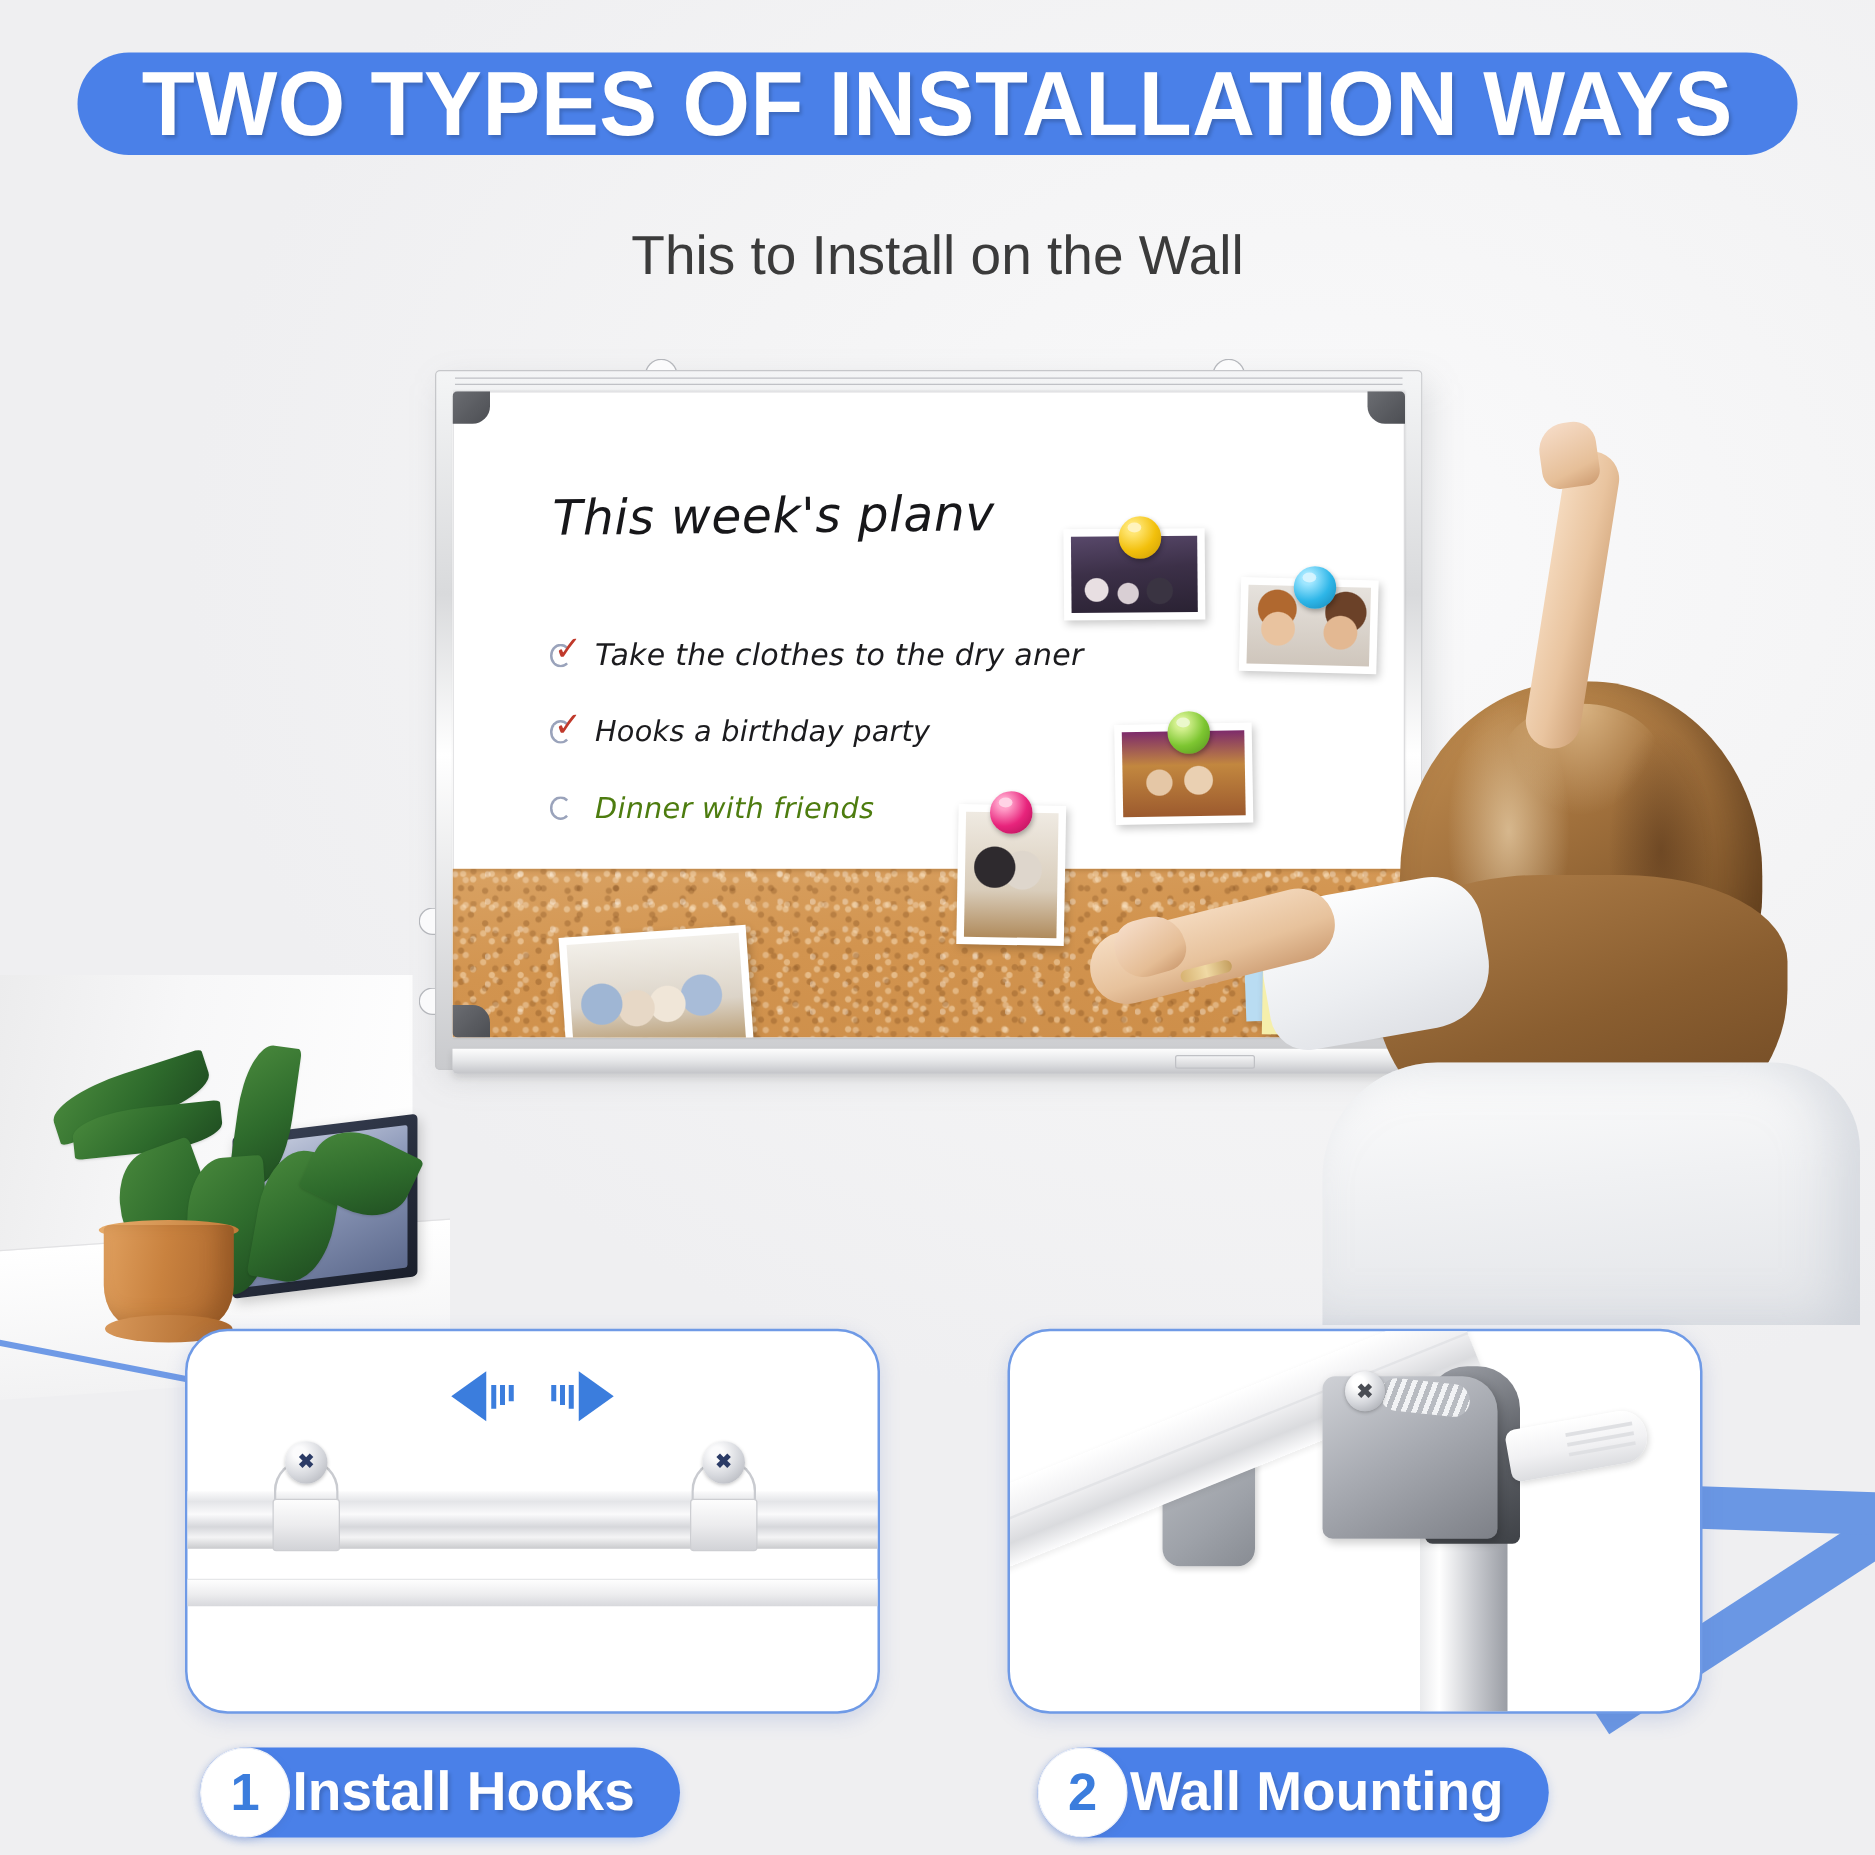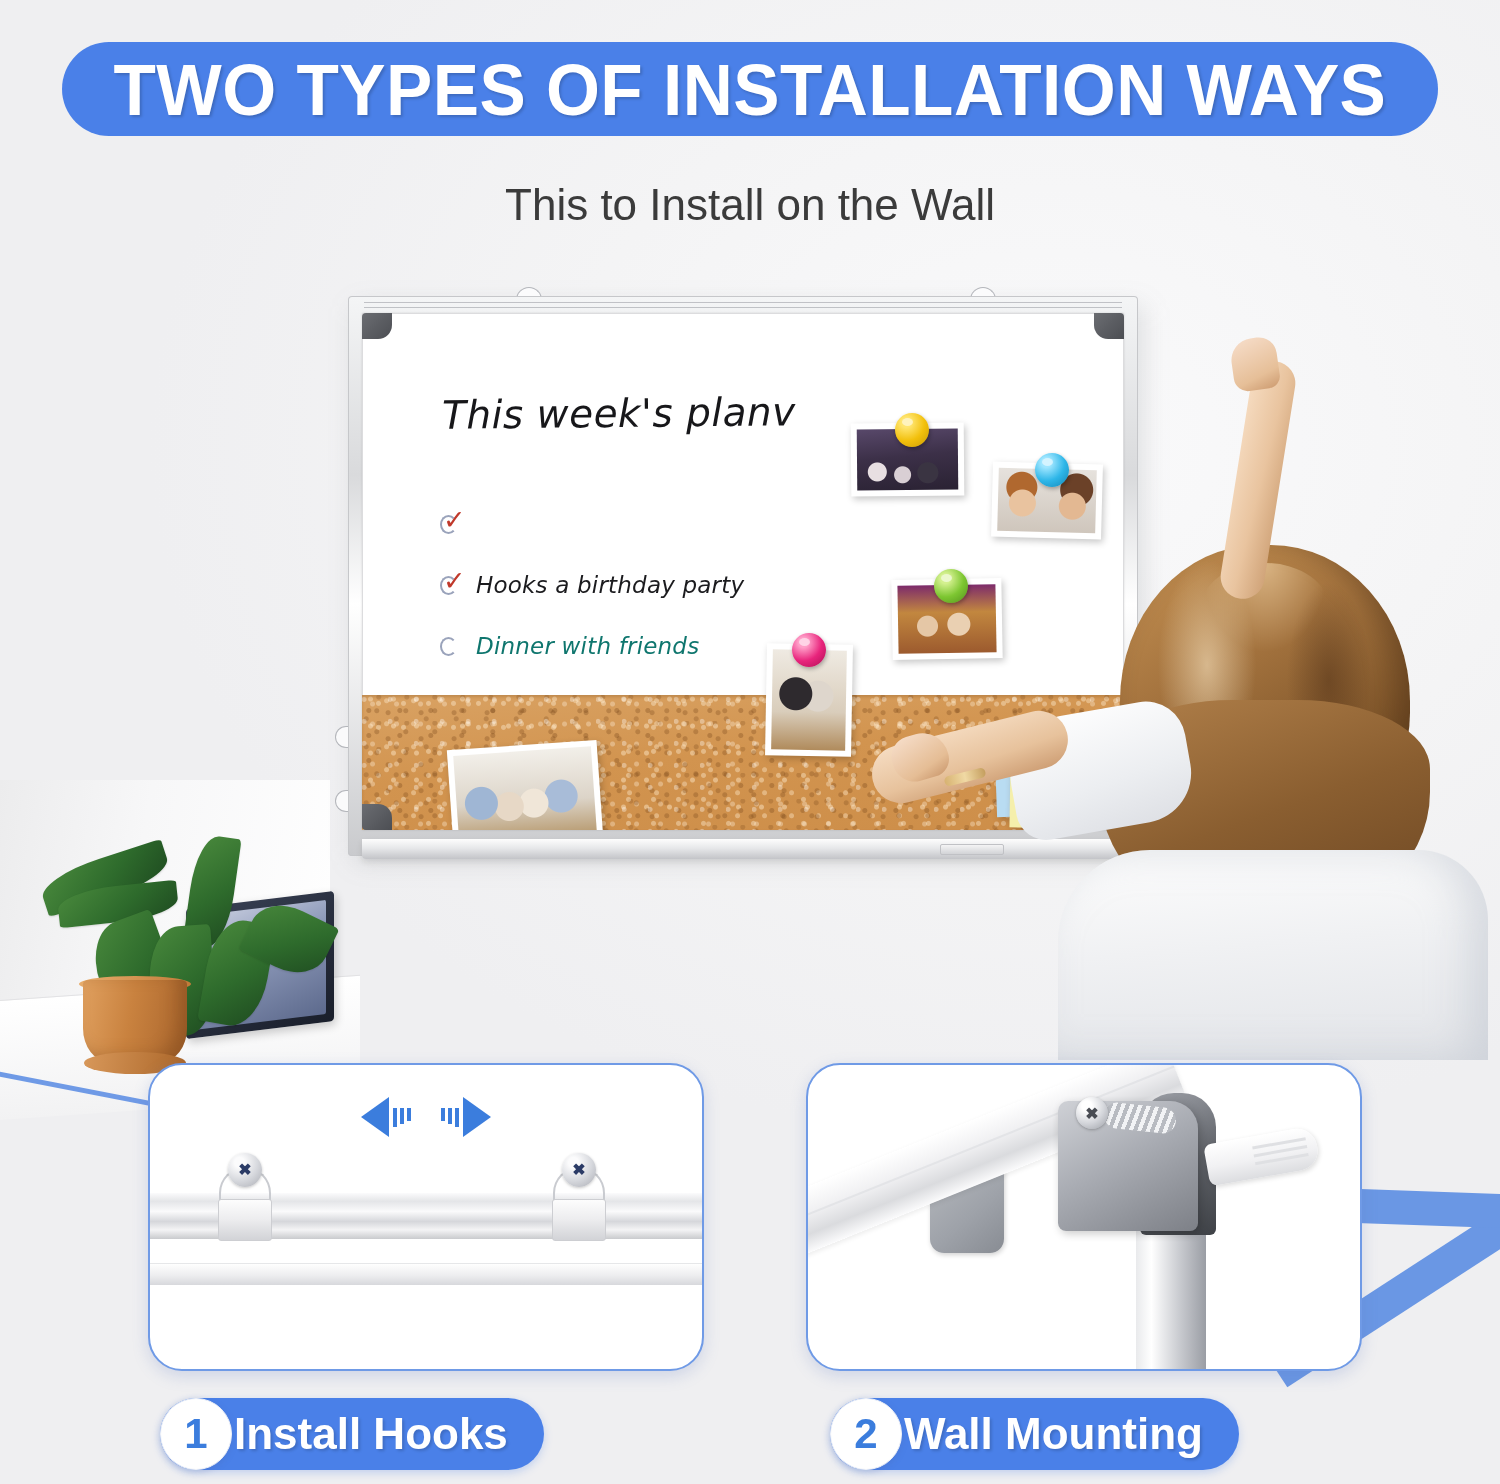--- a/index.html
+++ b/index.html
@@ -27,21 +27,21 @@
     left: 0; top: 1000px; width: 360px; height: 120px;
     background: linear-gradient(180deg, #ffffff 0%, #f2f2f3 100%);
     border-top: 1px solid #e2e2e4;
     transform: skewY(-4deg);
     transform-origin: left top;
   }
 
   
   .title-pill {
     position: absolute;
-    left: 62px; top: 42px; width: 1376px; height: 94px;
+    left: 62px; top: 42px; width: 1376px; height: 82px;
     background: #4a80e8;
     border-radius: 49px;
     display: flex; align-items: center; justify-content: center;
   }
   .title-pill h1 {
     color: #ffffff;
     font-size: 73px;
     font-weight: bold;
     letter-spacing: 0.5px;
     transform: scaleX(0.95);
@@ -127,21 +127,21 @@
     font-size: 25px; color: #c0392b;
     font-family: "DejaVu Sans", sans-serif;
     position: relative; top: 2px;
   }
   .todo-row .txt {
     font-family: "DejaVu Sans", sans-serif;
     font-style: italic; font-size: 23px; color: #1b1b1e;
     letter-spacing: 0.2px;
   }
   .todo-row.r1 .txt { font-size: 24px; }
-  .todo-row.r3 .txt { color: #0f766e; }
+  .todo-row.r3 .txt { color: #4d7c0f; }
   .ring-mark {
     display: inline-block; width: 17px; height: 19px;
     border: 2px solid #9aa3bb; border-radius: 50%;
     border-right-color: transparent;
   }
   .check-mark {
     position: absolute; left: 3px; top: -5px;
     font-size: 27px; color: #c0392b; line-height: 1;
   }
 
@@ -518,20 +518,21 @@
 
     <div class="board-inner">
 
       <div class="hand-title">This week's planv</div>
 
       <div class="todo">
         <div class="todo-row r1">
           <div class="mark">
             <span class="ring-mark"></span><span class="check-mark">✓</span>
           </div>
+          <div class="txt">Take the clothes to the dry aner</div>
         </div>
         <div class="todo-row r2">
           <div class="mark">
             <span class="ring-mark"></span><span class="check-mark">✓</span>
           </div>
           <div class="txt">Hooks a birthday party</div>
         </div>
         <div class="todo-row r3">
           <div class="mark">
             <span class="ring-mark"></span>

